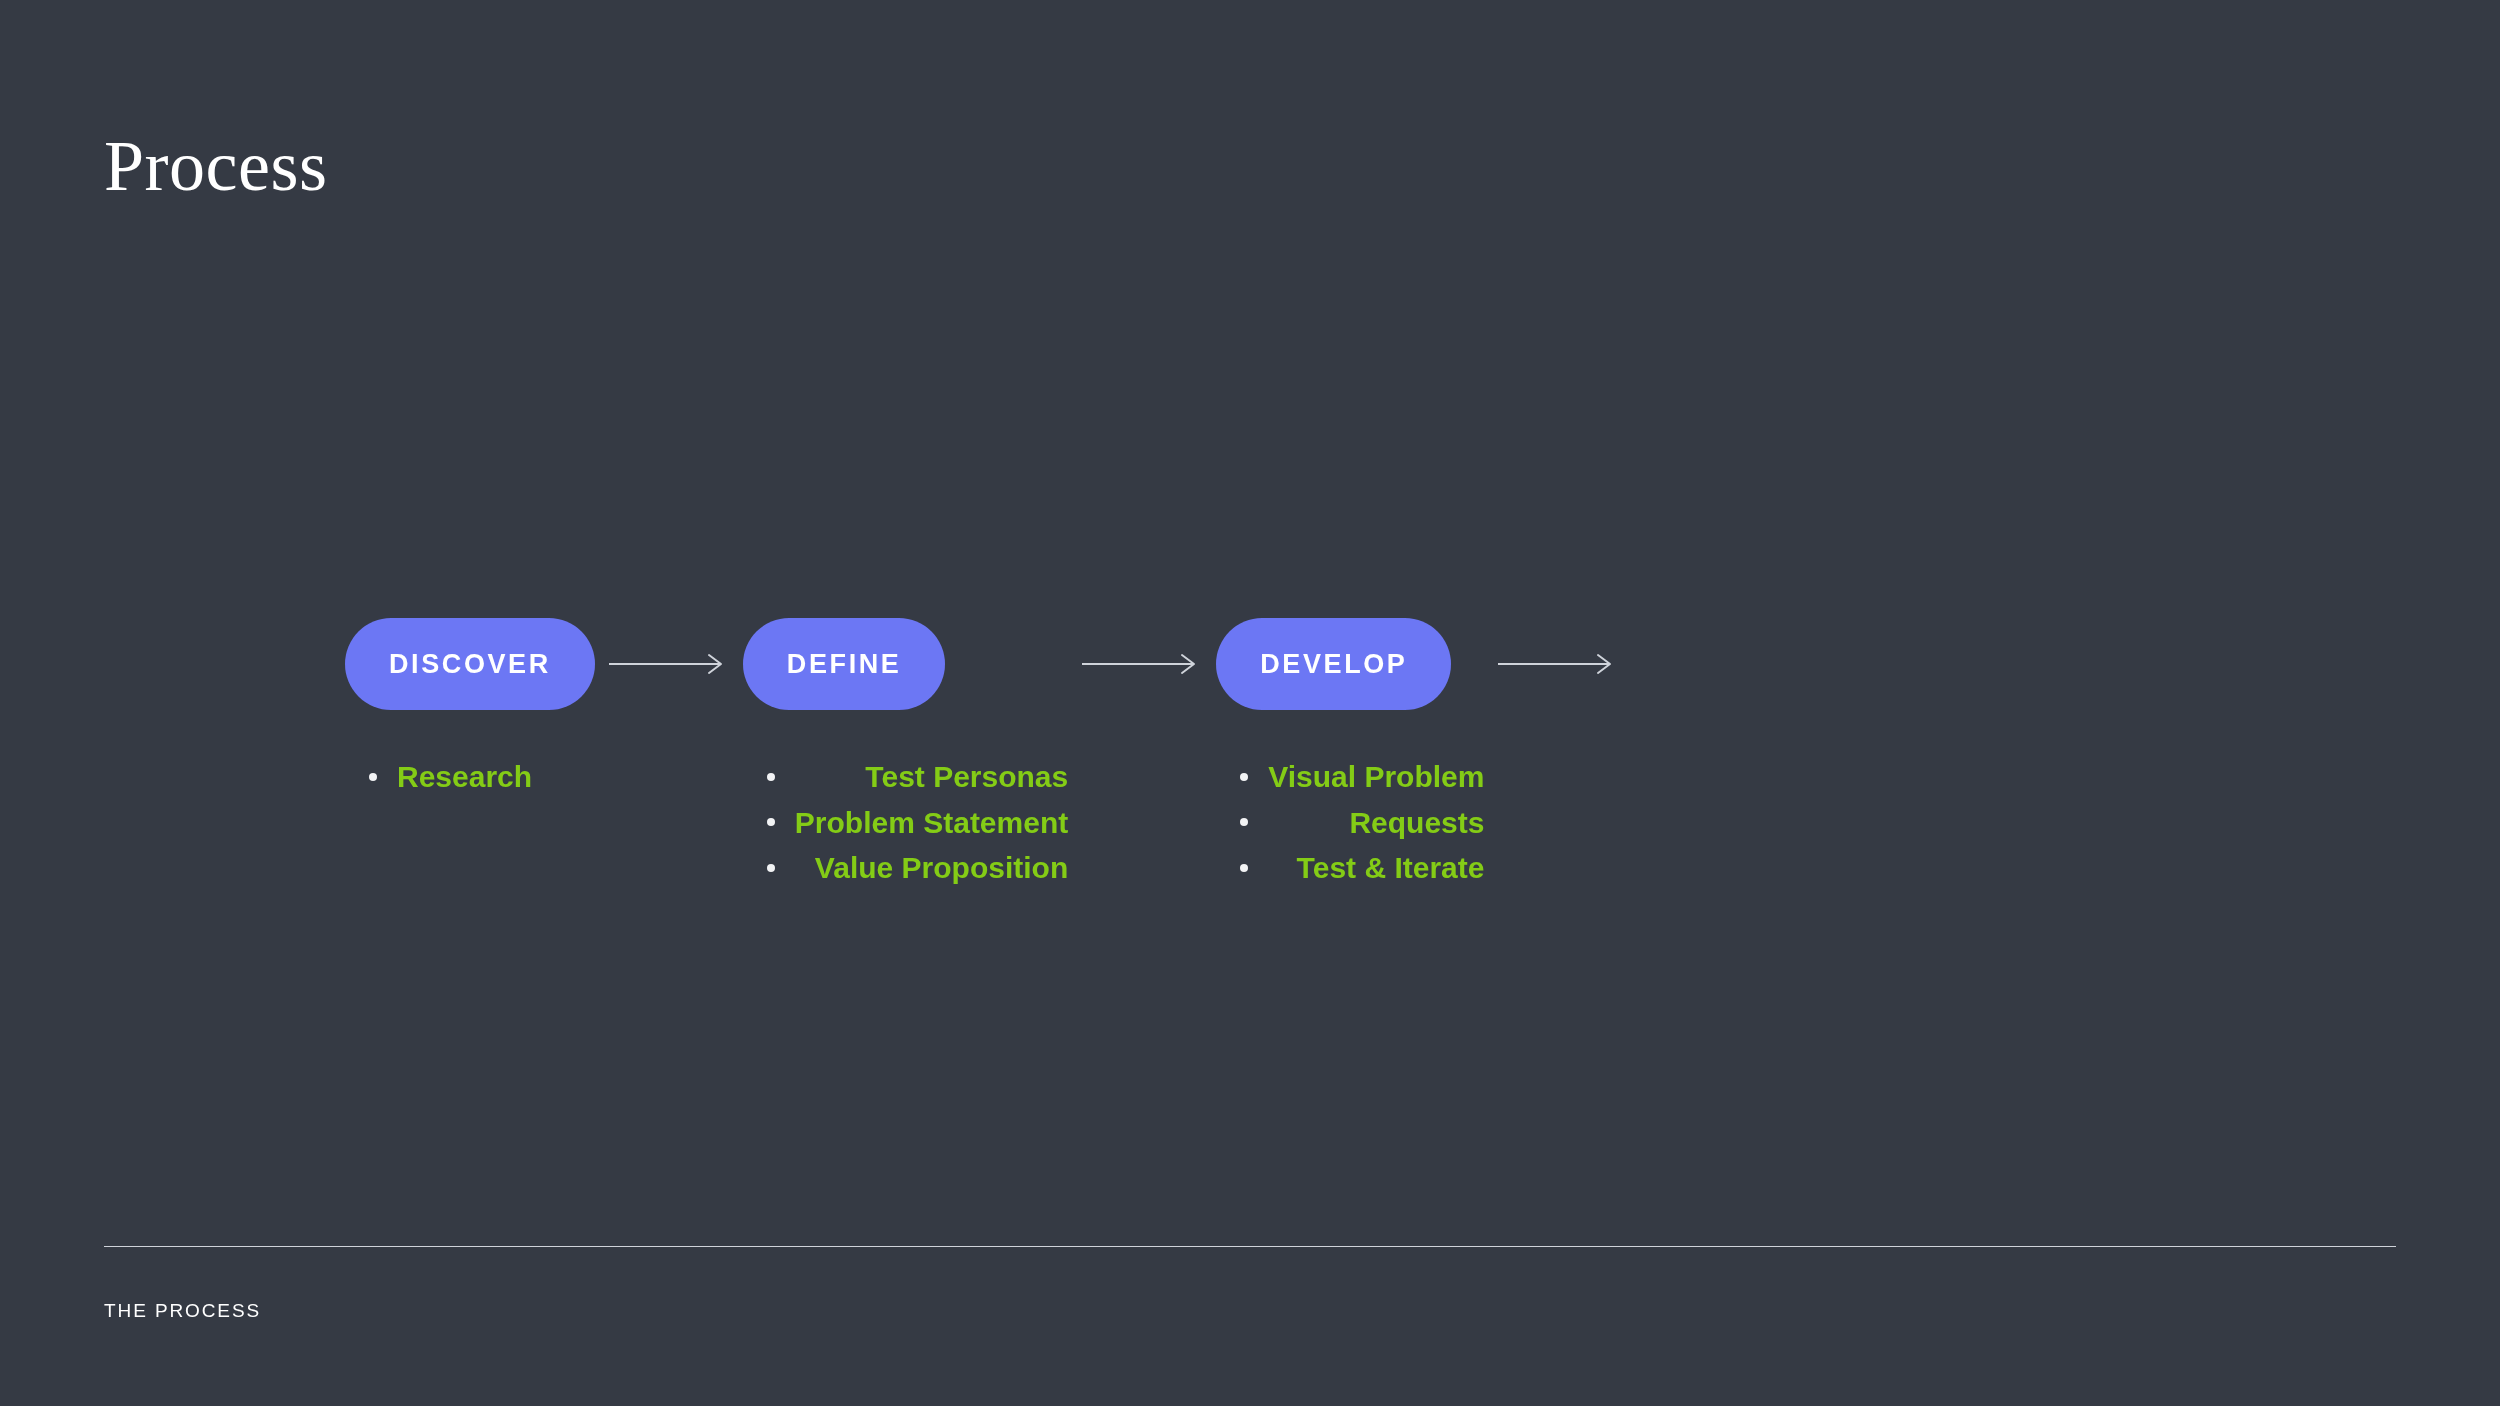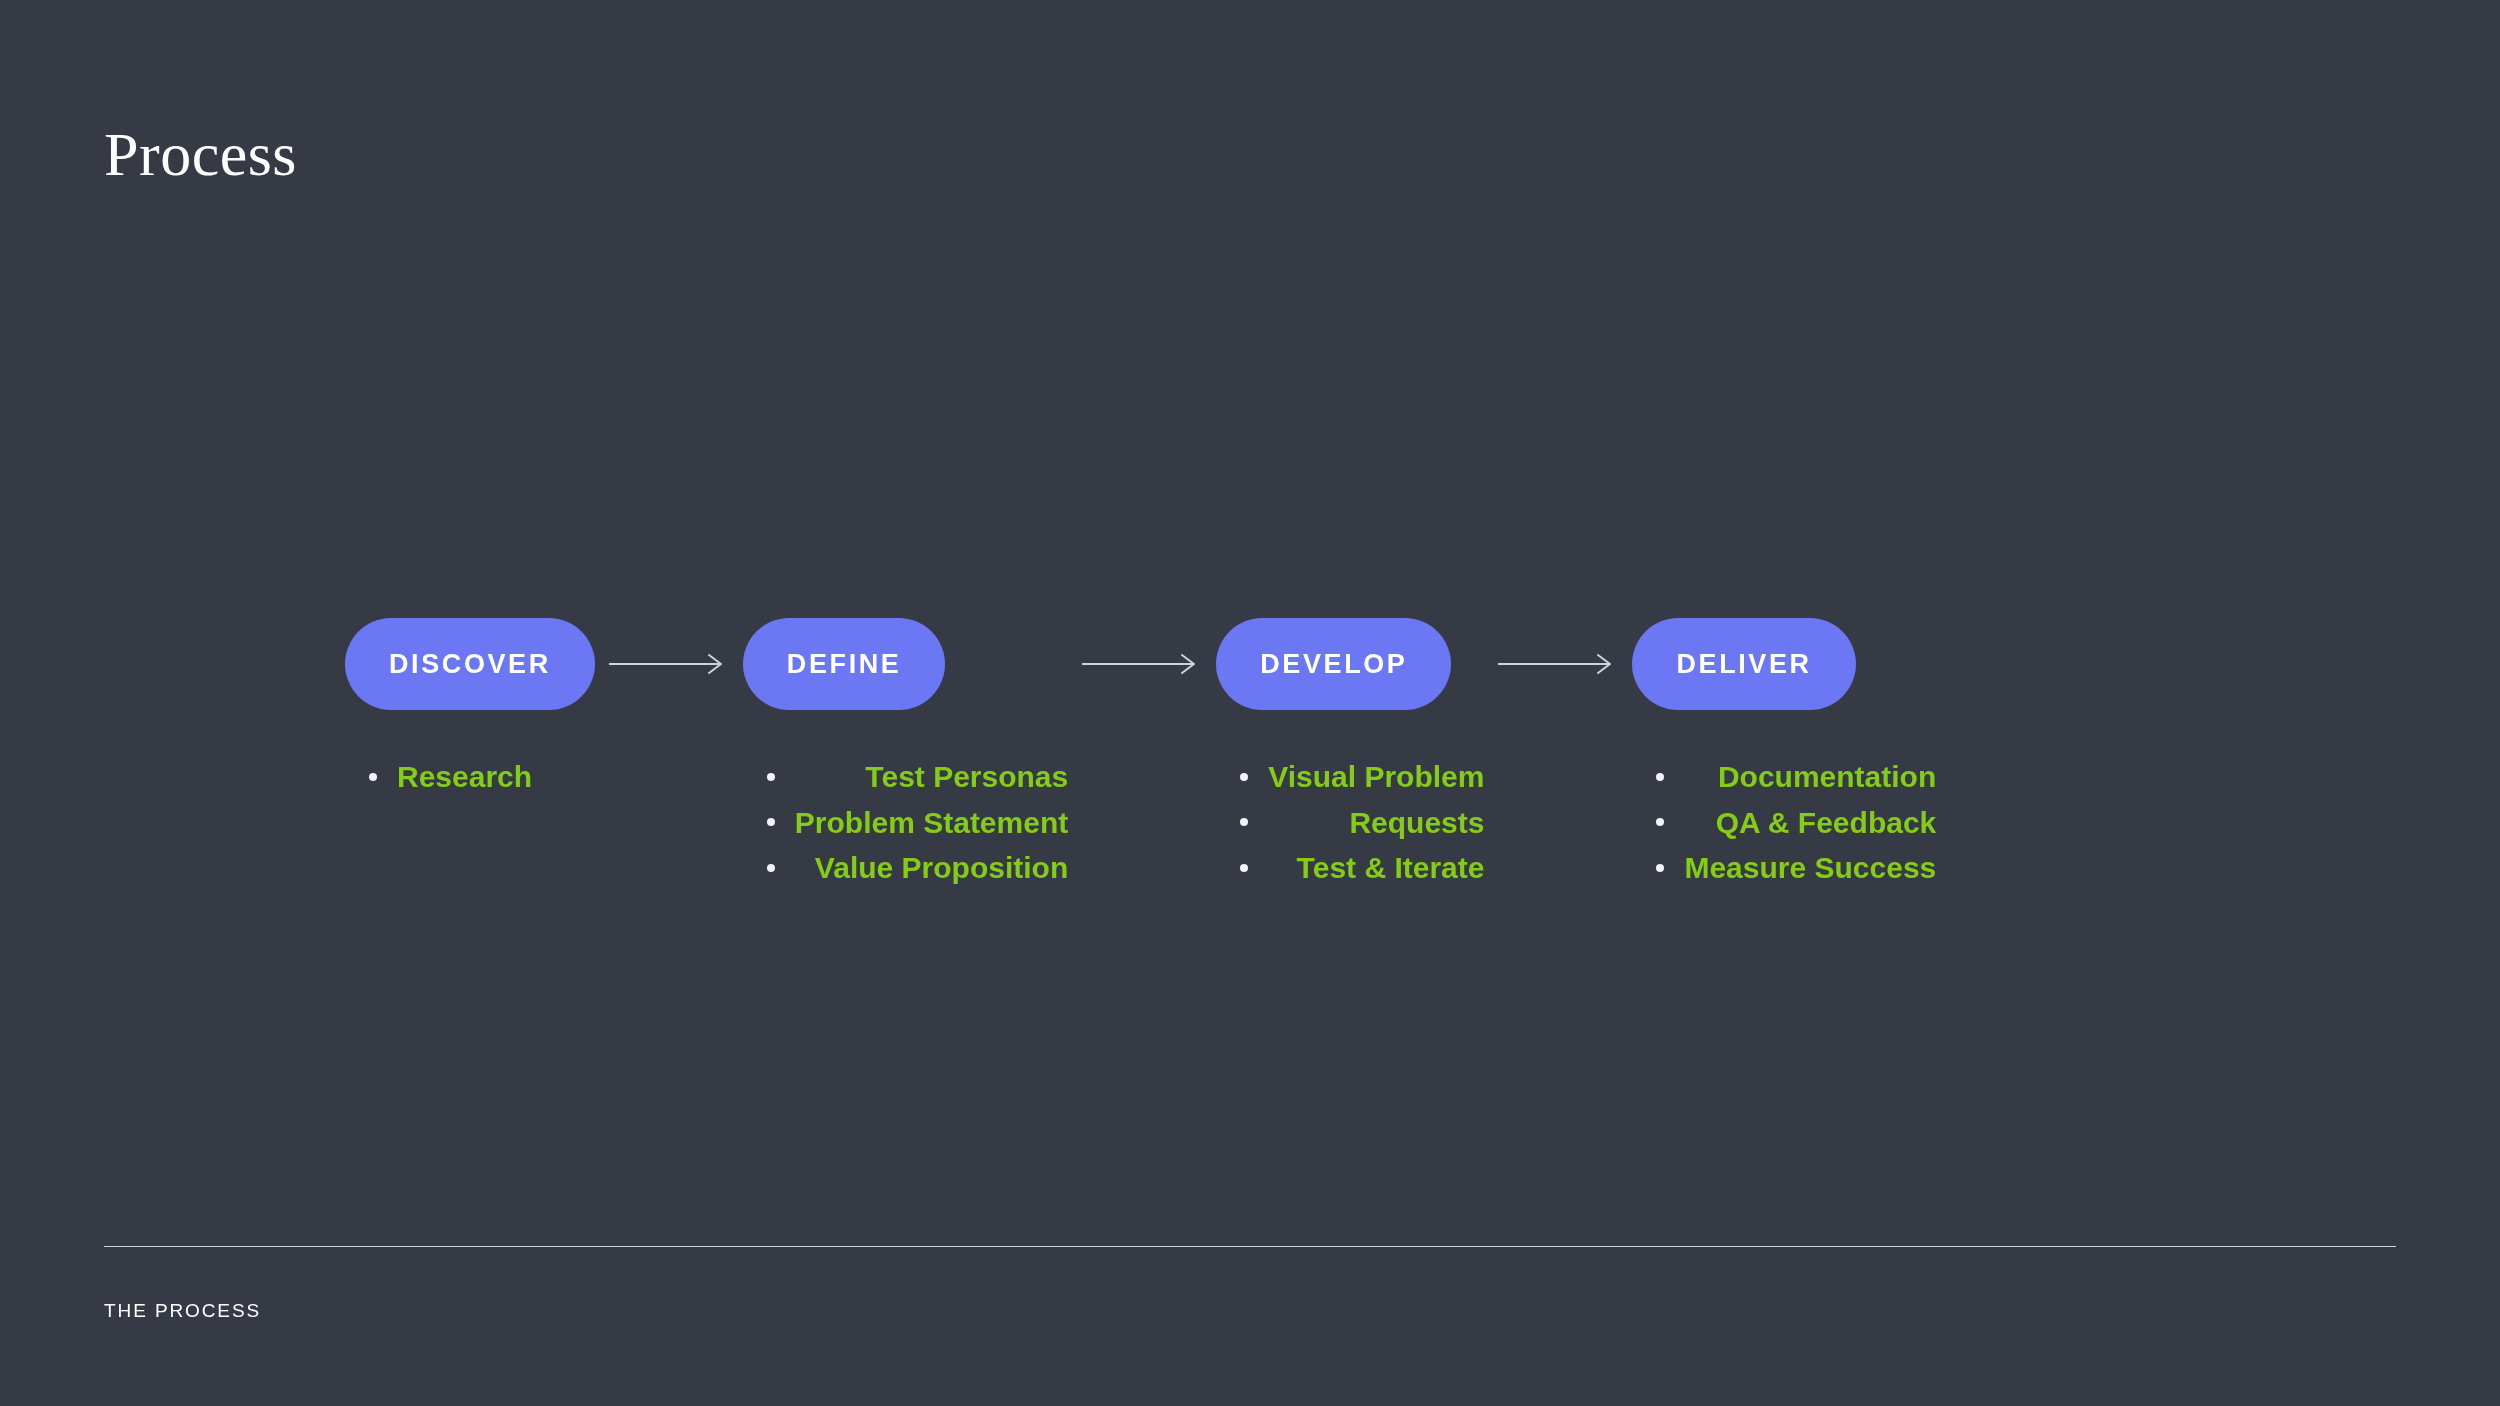--- a/index.html
+++ b/index.html
@@ -23,21 +23,21 @@
     background: #353a44;
     box-sizing: border-box;
   }
 
   
   .slide-title {
     position: absolute;
     left: 104px;
     top: 78px;
     font-family: "Liberation Serif", "DejaVu Serif", serif;
-    font-size: 62px;
+    font-size: 72px;
     line-height: 1.12;
     font-weight: 400;
     color: #ffffff;
     letter-spacing: 0.5px;
     white-space: nowrap;
   }
 
   
   .flow {
     position: absolute;
@@ -185,28 +185,18 @@
           <li><span class="bullet"></span><span>Requests</span></li>
           <li><span class="bullet"></span><span>Test &amp; Iterate</span></li>
         </ul>
       </div>
       <div class="arrow">
         <svg width="120" height="24" viewBox="0 0 120 24" aria-hidden="true">
           <line x1="0" y1="12" x2="112" y2="12" stroke="#cfd3da" stroke-width="2"></line>
           <polyline points="100,3 112,12 100,21" fill="none" stroke="#cfd3da" stroke-width="2" stroke-linecap="round" stroke-linejoin="round"></polyline>
         </svg>
       </div>
-      <div class="stage">
-        <div class="pill">
-          <span class="pill-label">DELIVER</span>
-        </div>
-        <ul class="stage-list">
-          <li><span class="bullet"></span><span>Documentation</span></li>
-          <li><span class="bullet"></span><span>QA &amp; Feedback</span></li>
-          <li><span class="bullet"></span><span>Measure Success</span></li>
-        </ul>
-      </div>
     </div>
 
   <div class="footer-rule"></div>
   <div class="footer-label">THE PROCESS</div>
 
 </div>
 
 </body></html>

